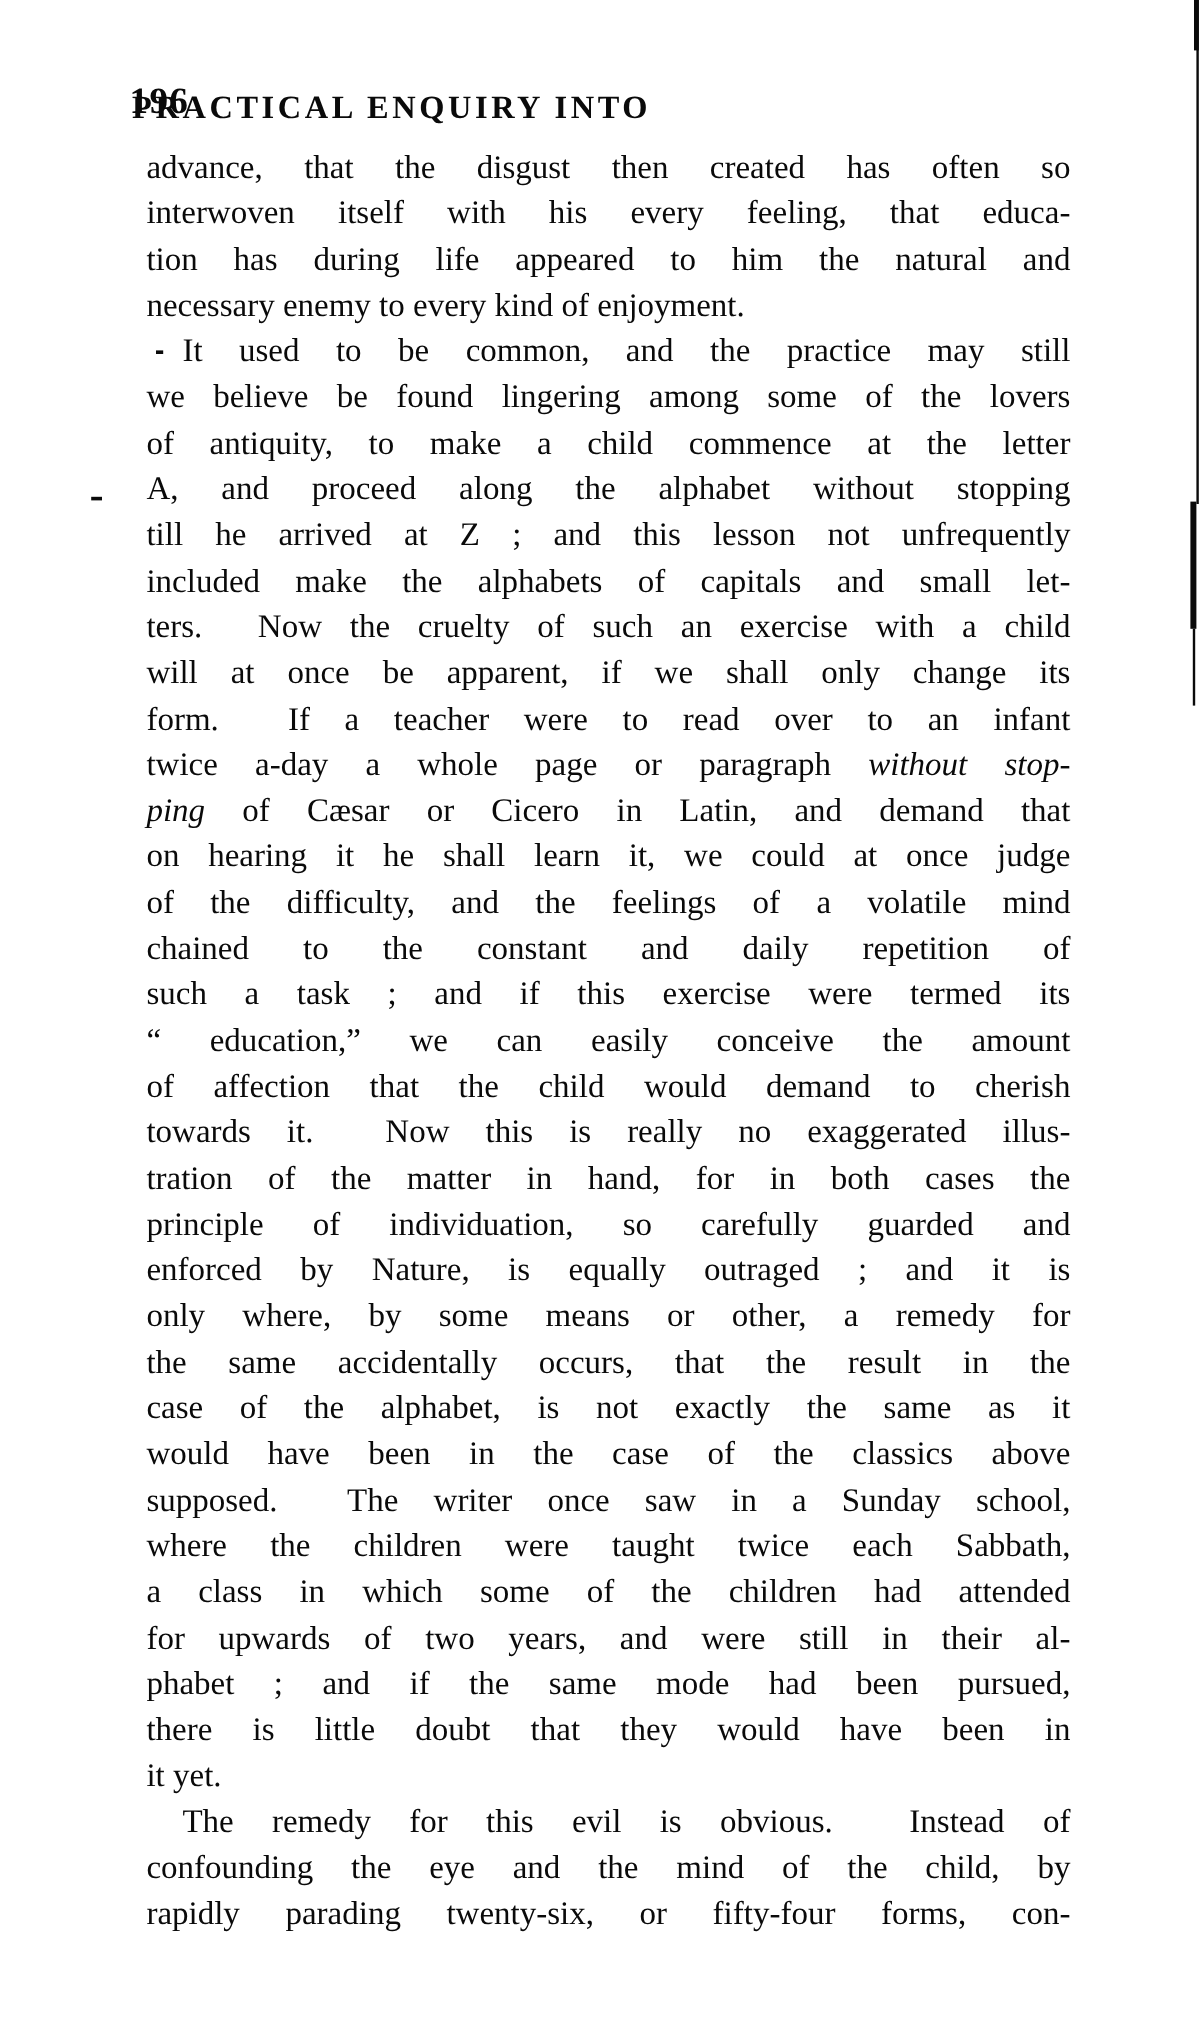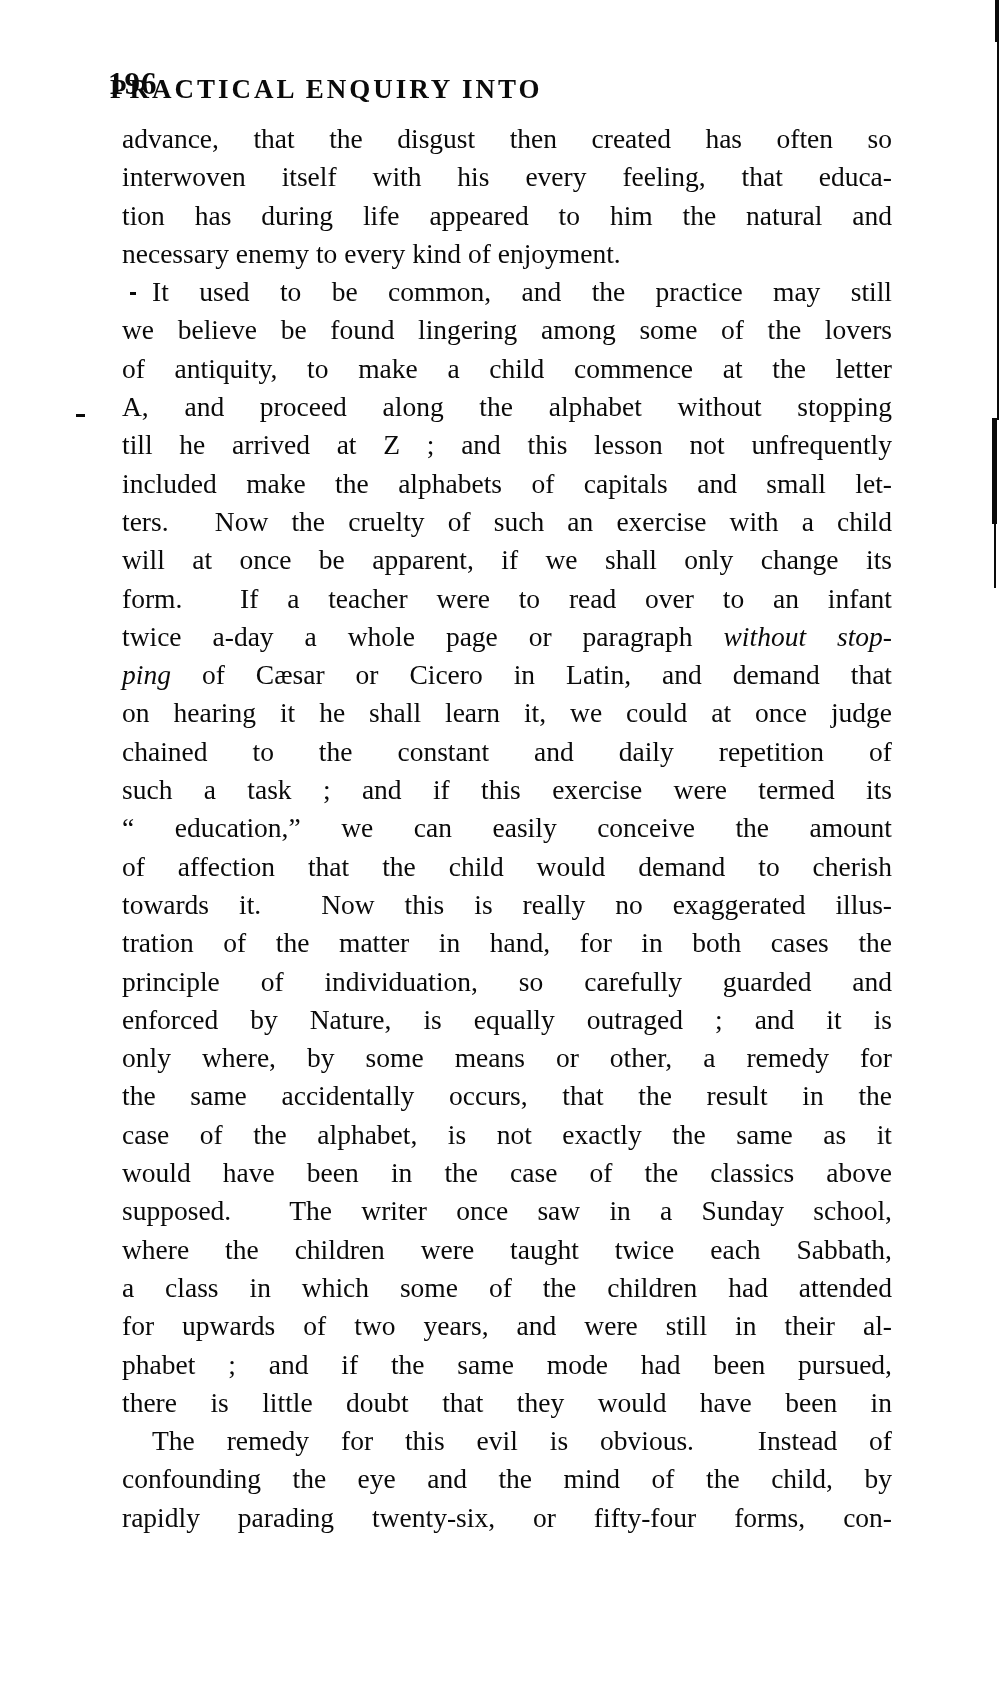--- a/index.html
+++ b/index.html
@@ -75,38 +75,40 @@
     <div class="line"><span class="rm">of antiquity, to make a child commence at the letter</span></div>
     <div class="line"><span class="rm">A, and proceed along the alphabet without stopping</span></div>
     <div class="line"><span class="rm">till he arrived at Z ; and this lesson not unfrequently</span></div>
     <div class="line"><span class="rm">included make the alphabets of capitals and small let-</span></div>
     <div class="line"><span class="rm">ters.&nbsp; Now the cruelty of such an exercise with a child</span></div>
     <div class="line"><span class="rm">will at once be apparent, if we shall only change its</span></div>
     <div class="line"><span class="rm">form.&nbsp; If a teacher were to read over to an infant</span></div>
     <div class="line"><span class="rm">twice a-day a whole page or paragraph </span><span class="it">without stop-</span></div>
     <div class="line"><span class="it">ping</span><span class="rm"> of Cæsar or Cicero in Latin, and demand that</span></div>
     <div class="line"><span class="rm">on hearing it he shall learn it, we could at once judge</span></div>
+    <div class="line"><span class="rm">of the difficulty, and the feelings of a volatile mind</span></div>
     <div class="line"><span class="rm">chained to the constant and daily repetition of</span></div>
     <div class="line"><span class="rm">such a task ; and if this exercise were termed its</span></div>
     <div class="line"><span class="rm">“ education,” we can easily conceive the amount</span></div>
     <div class="line"><span class="rm">of affection that the child would demand to cherish</span></div>
     <div class="line"><span class="rm">towards it.&nbsp; Now this is really no exaggerated illus-</span></div>
     <div class="line"><span class="rm">tration of the matter in hand, for in both cases the</span></div>
     <div class="line"><span class="rm">principle of individuation, so carefully guarded and</span></div>
     <div class="line"><span class="rm">enforced by Nature, is equally outraged ; and it is</span></div>
     <div class="line"><span class="rm">only where, by some means or other, a remedy for</span></div>
     <div class="line"><span class="rm">the same accidentally occurs, that the result in the</span></div>
     <div class="line"><span class="rm">case of the alphabet, is not exactly the same as it</span></div>
     <div class="line"><span class="rm">would have been in the case of the classics above</span></div>
     <div class="line"><span class="rm">supposed.&nbsp; The writer once saw in a Sunday school,</span></div>
     <div class="line"><span class="rm">where the children were taught twice each Sabbath,</span></div>
     <div class="line"><span class="rm">a class in which some of the children had attended</span></div>
     <div class="line"><span class="rm">for upwards of two years, and were still in their al-</span></div>
     <div class="line"><span class="rm">phabet ; and if the same mode had been pursued,</span></div>
     <div class="line"><span class="rm">there is little doubt that they would have been in</span></div>
+    <div class="line para-end"><span class="rm">it yet.</span></div>
     <div class="line indent"><span class="rm">The remedy for this evil is obvious.&nbsp; Instead of</span></div>
     <div class="line"><span class="rm">confounding the eye and the mind of the child, by</span></div>
     <div class="line"><span class="rm">rapidly parading twenty-six, or fifty-four forms, con-</span></div>
   </div>
 
 <div class="artifact" id="edge-hairline"></div>
 <div class="artifact" id="edge-hairline-cap"></div>
 <div class="artifact" id="edge-bar-thick"></div>
 <div class="artifact" id="edge-bar-thin"></div>
 <div class="artifact" id="margin-dash"></div>

